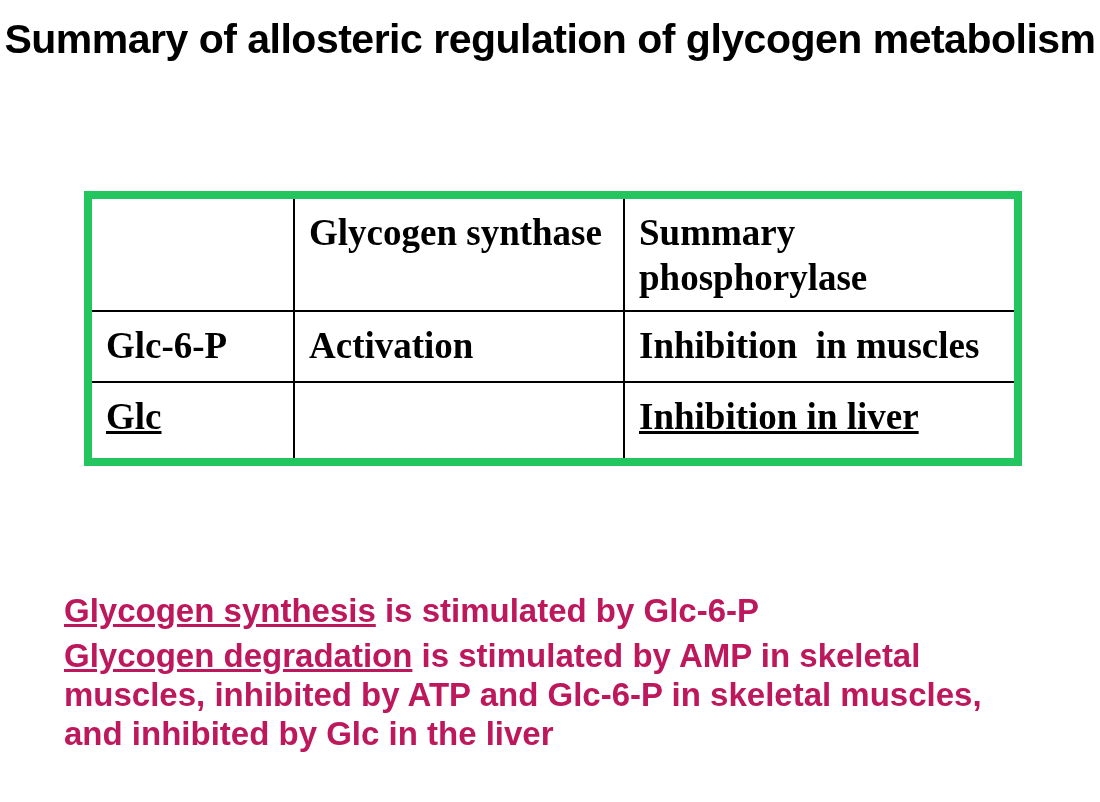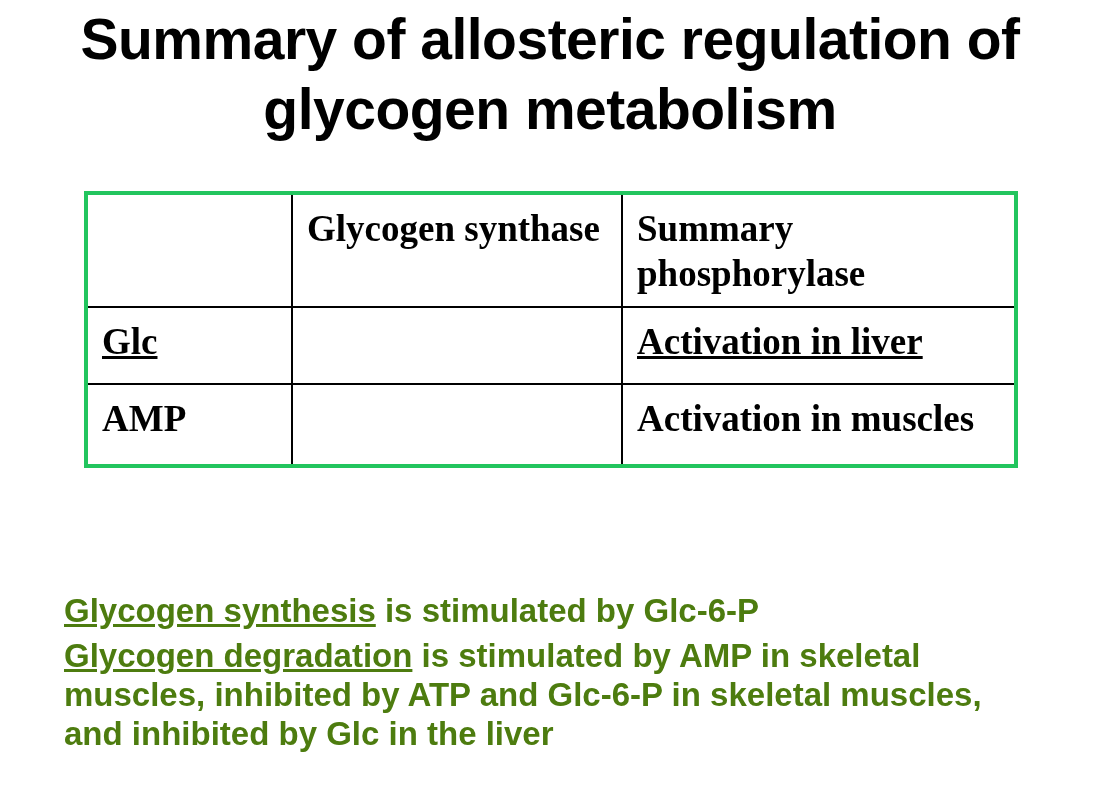--- a/index.html
+++ b/index.html
@@ -19,38 +19,38 @@
 
   
   .slide-title {
     position: absolute;
     left: 0;
     top: 4px;
     width: 1100px;
     text-align: center;
     font-family: "Liberation Sans", sans-serif;
     font-weight: bold;
-    font-size: 57px;
+    font-size: 41px;
     line-height: 70px;
     letter-spacing: -0.5px;
     color: #000000;
   }
 
   
   .reg-table-wrap {
     position: absolute;
     left: 84px;
     top: 191px;
     width: 930px;
   }
   table.reg-table {
     border-collapse: collapse;
     table-layout: fixed;
     width: 930px;
-    border: 4px solid #22c55e;
+    border: 8px solid #22c55e;
     font-family: "Liberation Serif", serif;
     font-weight: bold;
     font-size: 37px;
     color: #000000;
   }
   table.reg-table col.c1 { width: 206px; }
   table.reg-table col.c2 { width: 330px; }
   table.reg-table col.c3 { width: 394px; }
 
   table.reg-table td {
@@ -68,21 +68,21 @@
   td.empty { padding: 0; }
 
   
   .note {
     position: absolute;
     left: 64px;
     font-family: "Liberation Sans", sans-serif;
     font-weight: bold;
     font-size: 33px;
     line-height: 39px;
-    color: #4d7c0f;
+    color: #be185d;
   }
   .note-1 { top: 591px; width: 1000px; }
   .note-2 { top: 636px; width: 965px; }
   .lead {
     text-decoration: underline;
     text-underline-offset: 2px;
   }
 </style>
 </head>
 <body>
@@ -96,32 +96,32 @@
         <col class="c2">
         <col class="c3">
     </colgroup>
     <tbody>
       <tr class="hdr">
         <td></td>
         <td>Glycogen synthase</td>
         <td>Summary phosphorylase</td>
       </tr>
 
+      <tr class="r1">
+        <td>Glc-6-P</td>
+        <td>Activation</td>
+        <td>Inhibition  in muscles</td>
+      </tr>
 
       <tr class="r2">
         <td>Glc</td>
         <td class="empty"></td>
-        <td>Activation in liver</td>
+        <td>Inhibition in liver</td>
       </tr>
 
-      <tr class="r3">
-        <td>AMP</td>
-        <td class="empty"></td>
-        <td>Activation in muscles</td>
-      </tr>
 
     </tbody>
   </table>
 </div>
 
 <div class="note note-1"><span class="lead">Glycogen synthesis</span><span> is stimulated by Glc-6-P</span></div>
 
 <div class="note note-2"><span class="lead">Glycogen degradation</span><span> is stimulated by AMP in skeletal muscles, inhibited by ATP and Glc-6-P in skeletal muscles, and inhibited by Glc in the liver</span></div>
 
 </body></html>

